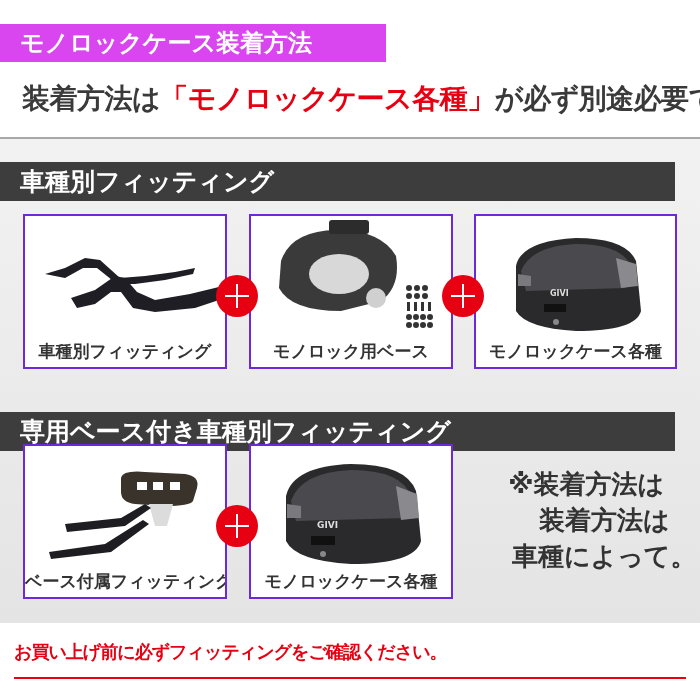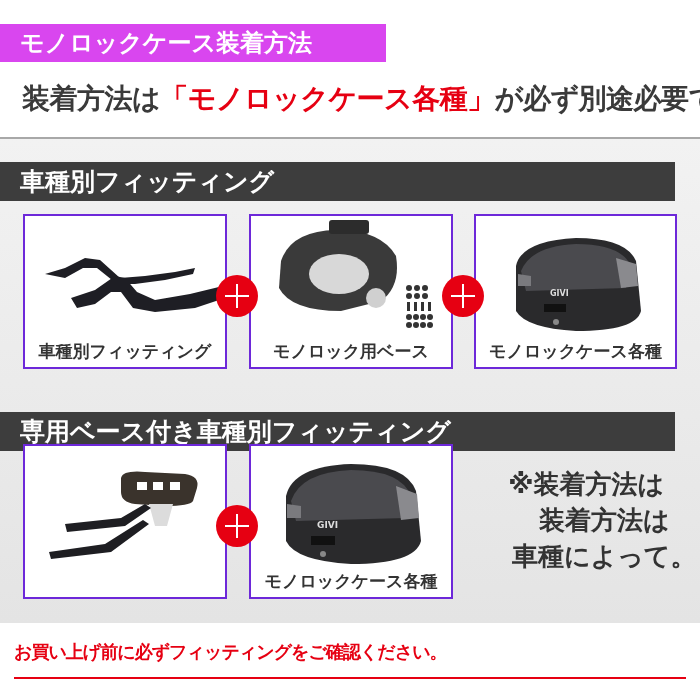--- a/index.html
+++ b/index.html
@@ -102,20 +102,21 @@
 <div class="box" style="left:23px; top:444px; width:204px; height:155px;">
   <svg class="img" width="200" height="120" viewBox="0 0 200 120">
     <path d="M96,32 Q98,24 120,26 L160,28 Q175,30 172,42 L168,55 Q165,60 140,60 L110,58 Q96,56 96,46 Z" fill="#3a332c"></path>
     <rect x="112" y="36" width="10" height="8" fill="#fff"></rect>
       <rect x="128" y="36" width="10" height="8" fill="#fff"></rect>
       <rect x="145" y="36" width="10" height="8" fill="#fff"></rect>
     <path d="M124,58 L148,58 L142,80 L130,80 Z" fill="#dcdcdc"></path>
     <path d="M40,78 L96,72 L120,58 L126,62 L100,80 L42,86 Z" fill="#1e1e22"></path>
     <path d="M24,106 L80,98 L118,74 L124,78 L86,106 L26,113 Z" fill="#1e1e22"></path>
   </svg>
+  <div class="label">ベース付属フィッティング</div>
 </div>
 
 <div class="plus" style="left:216px; top:505px;"></div>
 
 <div class="box" style="left:249px; top:444px; width:204px; height:155px;">
   <svg class="img" width="200" height="125" viewBox="0 0 200 125">
     <path d="M35,50 Q42,20 100,18 Q155,18 165,45 L170,95 Q164,118 100,118 Q45,115 35,95 Z" fill="#2a2a2c"></path>
     <path d="M40,55 Q50,26 100,24 Q150,24 160,50 L155,72 L45,75 Z" fill="#4a4a4e"></path>
     <path d="M145,40 L166,48 L168,72 L150,74 Z" fill="#8a8a8e"></path>
     <path d="M36,58 L50,60 L50,72 L36,72 Z" fill="#7a7a7e"></path>

